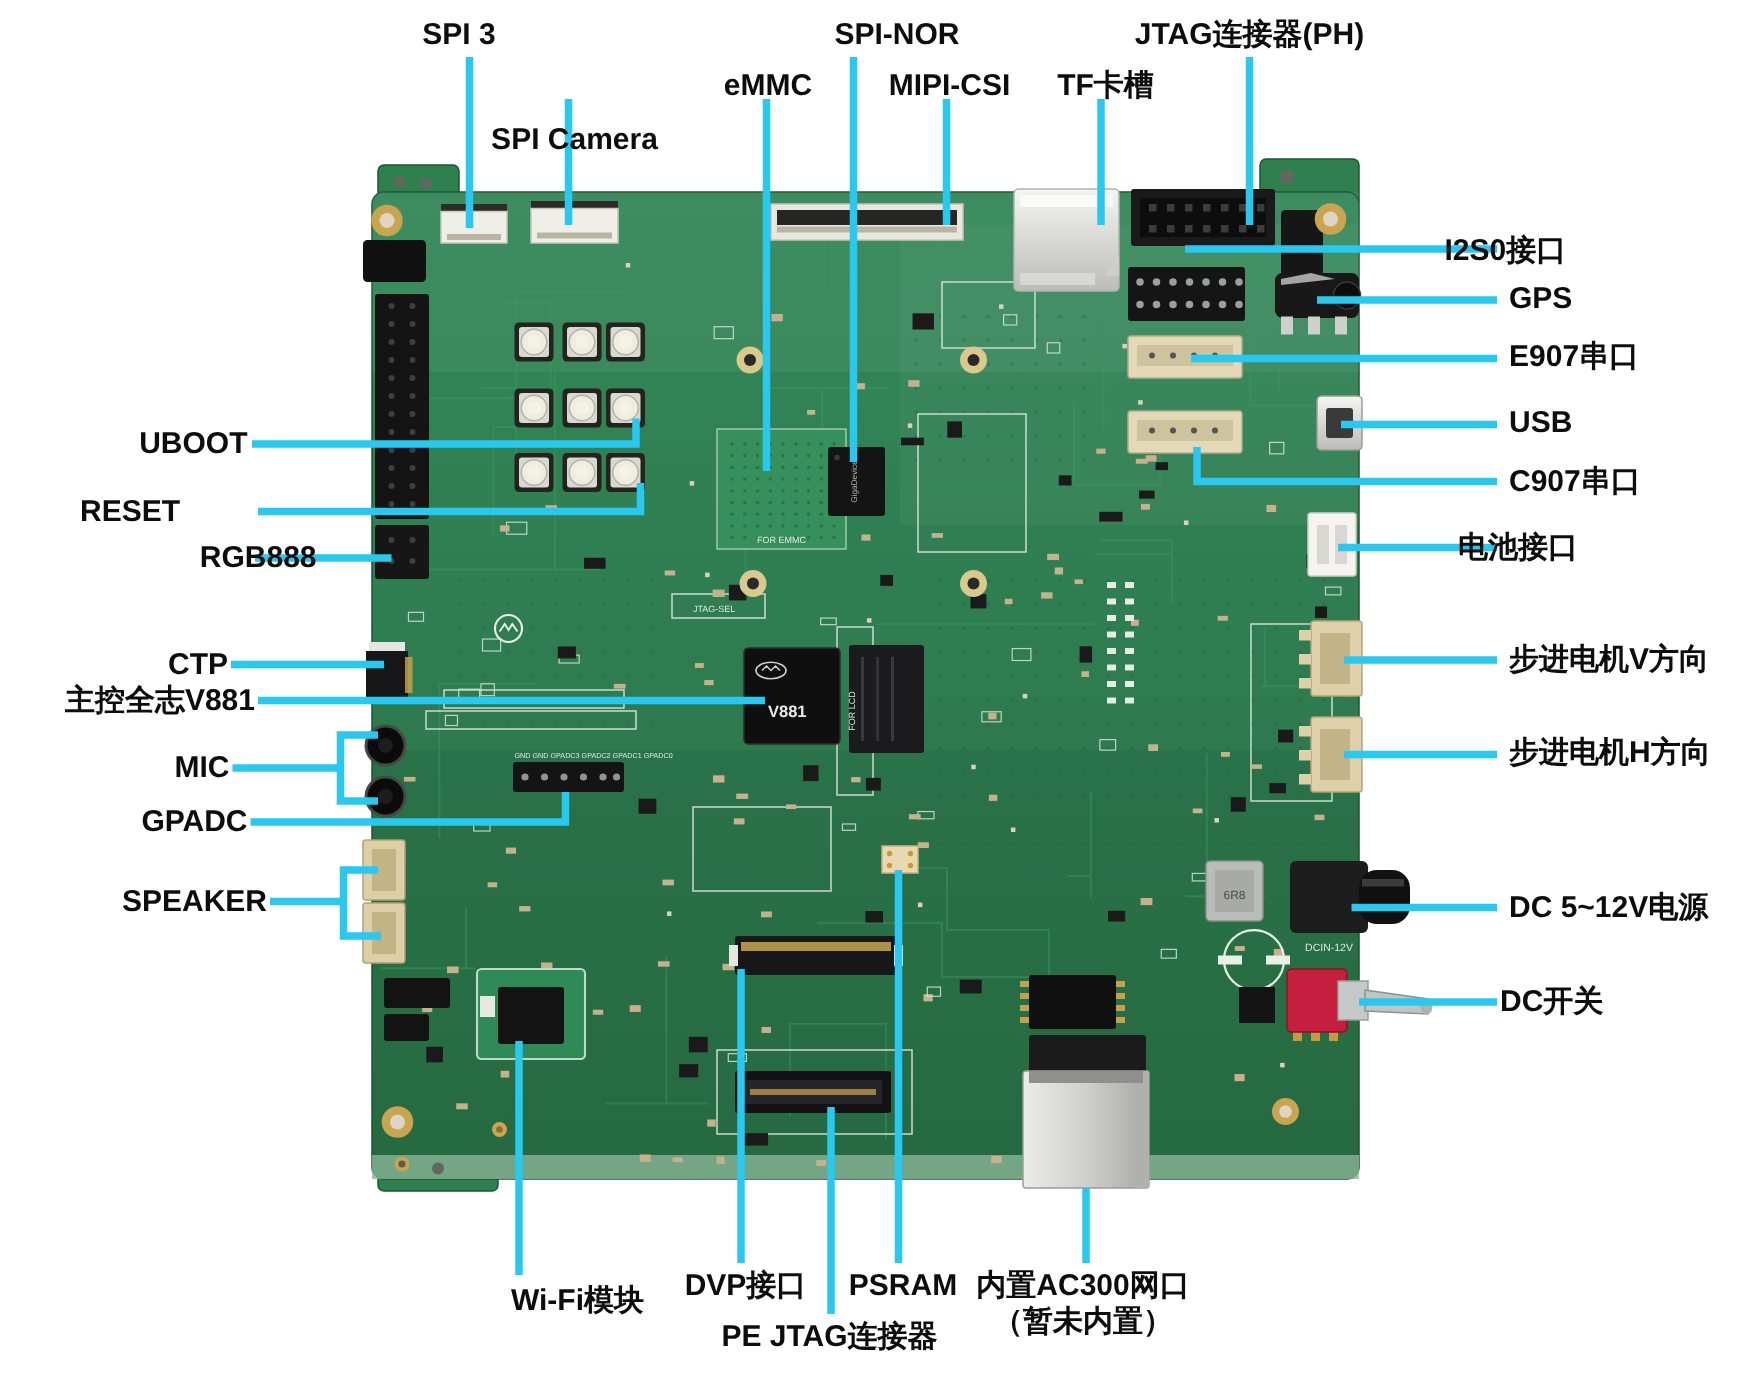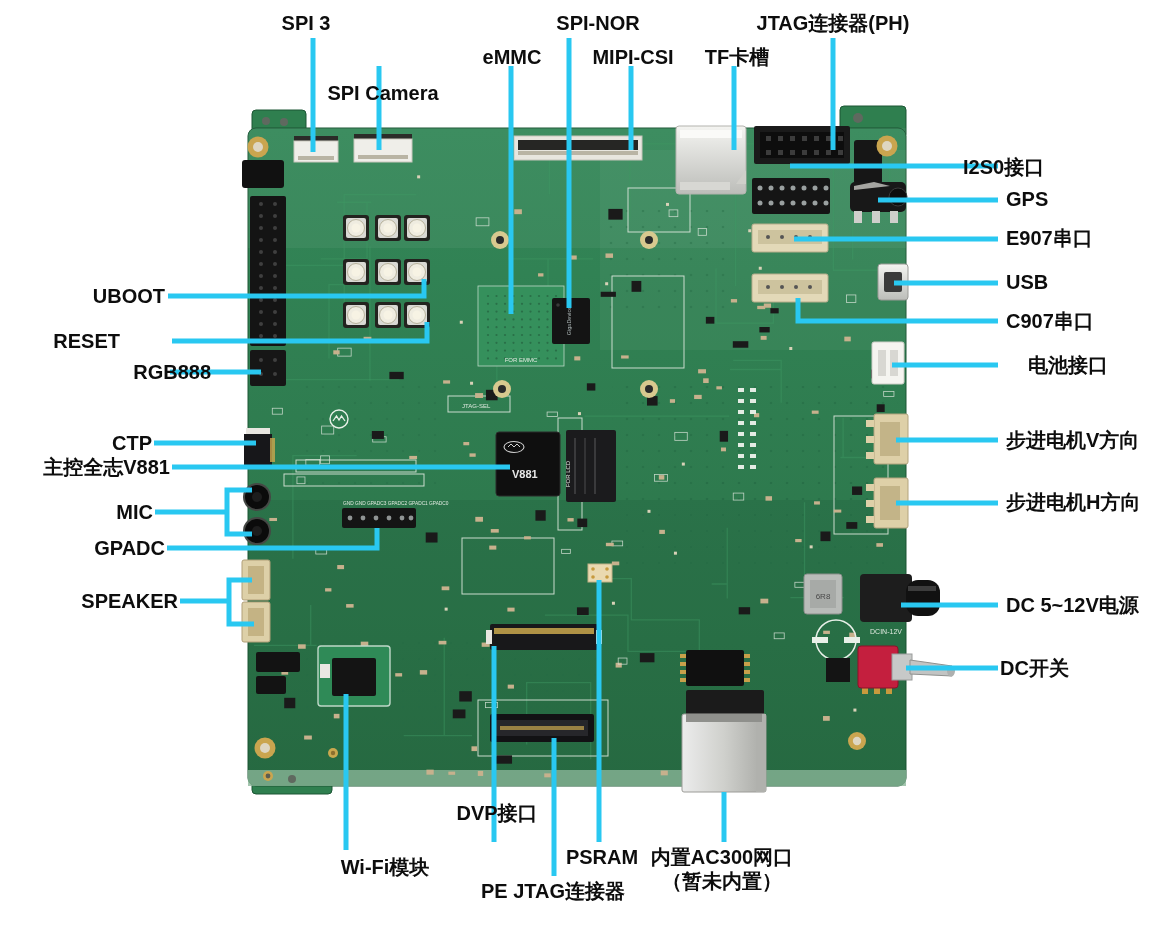--- a/index.html
+++ b/index.html
@@ -723,35 +723,35 @@
 <div class="lbl center" style="left:598px;top:10px;">SPI-NOR</div>
 <div class="lbl center" style="left:633px;top:44px;">MIPI-CSI</div>
 <div class="lbl center" style="left:737px;top:44px;">TF卡槽</div>
 <div class="lbl center" style="left:833px;top:10px;">JTAG连接器(PH)</div>
 
 <div class="lbl" style="left:963px;top:154px;">I2S0接口</div>
 <div class="lbl" style="left:1006px;top:186px;">GPS</div>
 <div class="lbl" style="left:1006px;top:225px;">E907串口</div>
 <div class="lbl" style="left:1006px;top:269px;">USB</div>
 <div class="lbl" style="left:1006px;top:308px;">C907串口</div>
-<div class="lbl" style="left:1028px;top:352px;">电池接口</div>
+<div class="lbl" style="left:972px;top:352px;">电池接口</div>
 <div class="lbl" style="left:1006px;top:427px;">步进电机V方向</div>
 <div class="lbl" style="left:1006px;top:489px;">步进电机H方向</div>
 <div class="lbl" style="left:1006px;top:592px;">DC 5~12V电源</div>
 <div class="lbl" style="left:1000px;top:655px;">DC开关</div>
 
 <div class="lbl rightalign" style="right:999px;top:283px;">UBOOT</div>
 <div class="lbl rightalign" style="right:1044px;top:328px;">RESET</div>
 <div class="lbl rightalign" style="right:953px;top:359px;">RGB888</div>
 <div class="lbl rightalign" style="right:1012px;top:430px;">CTP</div>
 <div class="lbl rightalign" style="right:994px;top:454px;">主控全志V881</div>
 <div class="lbl rightalign" style="right:1011px;top:499px;">MIC</div>
 <div class="lbl rightalign" style="right:999px;top:535px;">GPADC</div>
 <div class="lbl rightalign" style="right:986px;top:588px;">SPEAKER</div>
 
 <div class="lbl center" style="left:352px;top:854px;margin-left:33px;">Wi-Fi模块</div>
-<div class="lbl center" style="left:497px;top:800px;">DVP接口</div>
+<div class="lbl center" style="left:497px;top:844px;">DVP接口</div>
 <div class="lbl center" style="left:553px;top:878px;">PE JTAG连接器</div>
 <div class="lbl center" style="left:602px;top:844px;">PSRAM</div>
 <div class="lbl center" style="left:722px;top:844px;">内置AC300网口</div>
 <div class="lbl center" style="left:722px;top:868px;">（暂未内置）</div>
 
 </div>
 
 </body></html>

